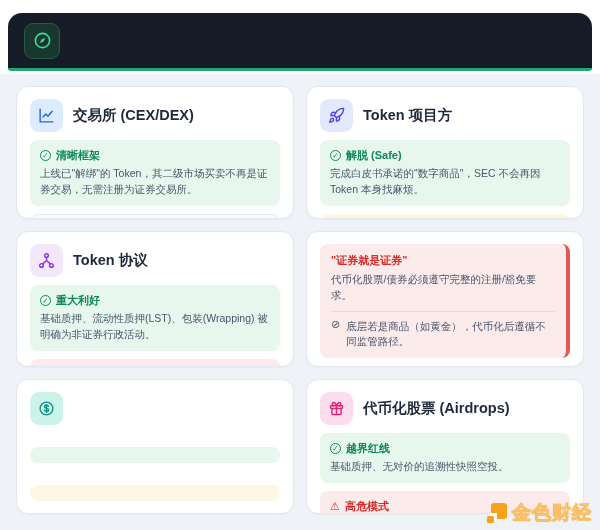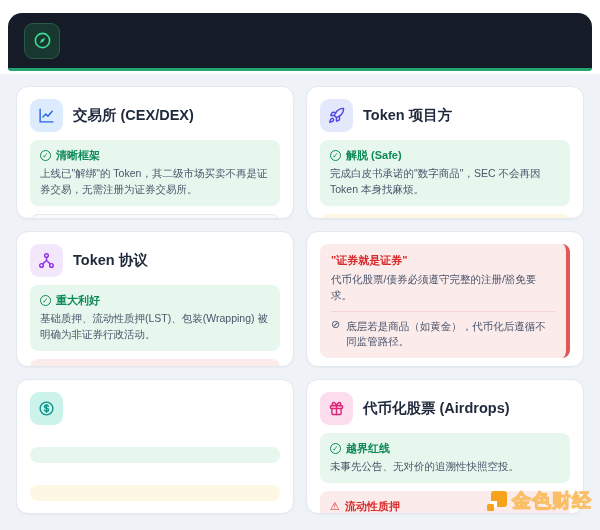--- a/index.html
+++ b/index.html
@@ -92,21 +92,21 @@
     background:#fcebeb;
     border-right:4px solid #e25858;
     border-radius:8px;
     padding:9px 11px;
   }
   .redbar-title { font-size:11px; font-weight:700; color:#d92b2b; margin-bottom:4px; }
   .redbar-divider { border:none; border-top:1px solid #f2d4d4; margin:7px 0; }
   .redbar-note { display:flex; gap:6px; align-items:flex-start; font-size:10.5px; color:#49556a; line-height:1.45; }
   
   .watermark {
-    position:absolute; right:8px; bottom:16px;
+    position:absolute; right:8px; bottom:4px;
     display:flex; align-items:center; gap:4px;
     pointer-events:none;
   }
   .wm-logo { position:relative; width:22px; height:22px; }
   .wm-big {
     position:absolute; right:1px; top:1px; width:16px; height:16px;
     background:#f7a21b; border-radius:3px;
   }
   .wm-notch {
     position:absolute; right:11px; top:11px; width:7px; height:7px;
@@ -255,26 +255,26 @@
           <path d="M12 8s1.5-4.5 4-4.5a2.1 2.1 0 0 1 0 4.2"></path>
         </svg>
       </span>
       <span class="card-title">代币化股票 (Airdrops)</span>
     </div>
     <div class="box box-green">
       <div class="box-title t-green">
         <span class="ic ic-circle ic-check"></span>
         <span>越界红线</span>
       </div>
-      <div class="box-body">未事先公告、无对价的追溯性快照空投。</div>
+      <div class="box-body">基础质押、无对价的追溯性快照空投。</div>
     </div>
     <div class="box box-red">
       <div class="box-title t-red">
         <span class="ic ic-warn"></span>
-        <span>流动性质押</span>
+        <span>高危模式</span>
       </div>
 
     </div>
   </div>
 
 </div>
 </div>
 
 <div class="watermark">
   <span class="wm-logo">

